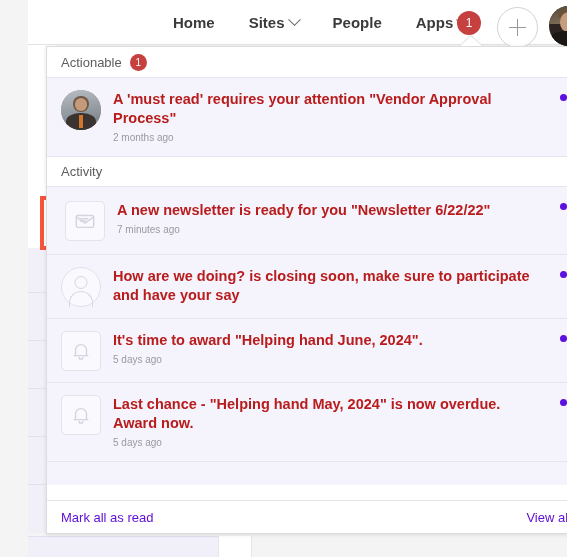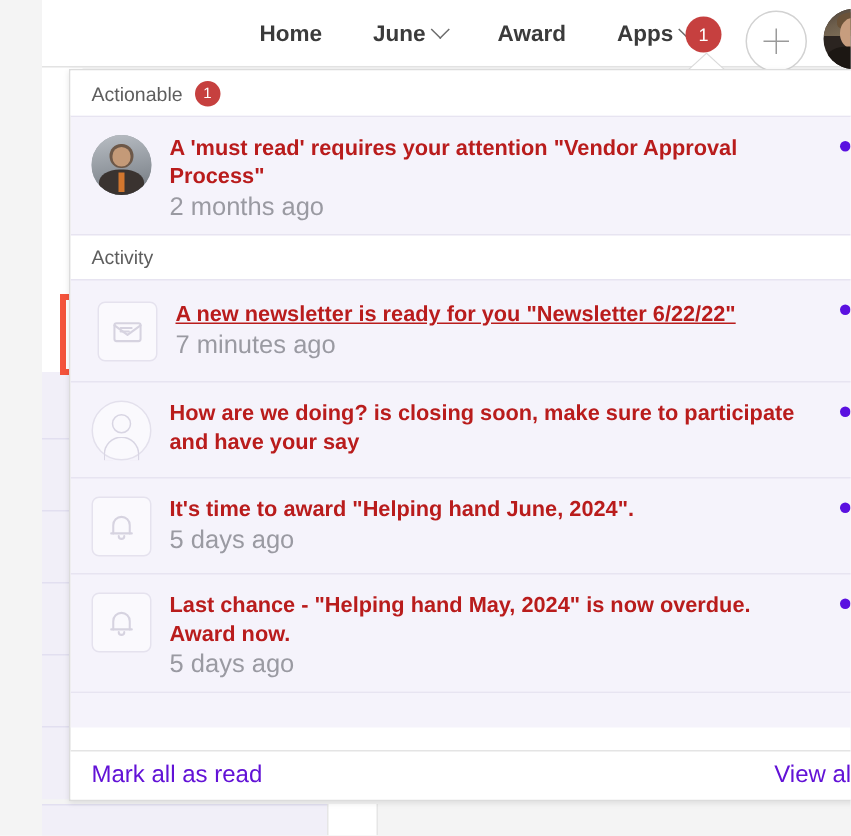--- a/index.html
+++ b/index.html
@@ -312,24 +312,23 @@
 
   .notif .body { flex: 1 1 auto; min-width: 0; padding-right: 24px;}
   .notif .title {
     font-size: 14.5px;
     font-weight: bold;
     color: #b91c1c;
     line-height: 19px;
     margin: 0 0 2px 0;
   }
   .notif.highlight .title {
-    text-decoration: underline;
   }
   .notif .time {
-    font-size: 17px;
+    font-size: 10px;
     color: #9a9aa2;
     line-height: 15px;
   }
   .unread-dot {
     position: absolute;
     right: 18px; top: 16px;
     width: 7px; height: 7px;
     border-radius: 50%;
     background: #5a10e0;
   }
@@ -366,21 +365,21 @@
     height: 33px;
     display: flex;
     align-items: center;
     justify-content: space-between;
     padding: 0 14px;
     background: #ffffff;
     border-top: 1px solid #e4e4e4;
     box-sizing: border-box;
   }
   .panel-footer a {
-    font-size: 16px;
+    font-size: 13px;
     color: #6212d6;
     text-decoration: none;
     cursor: pointer;
   }
 </style>
 </head>
 <body>
 
 <div id="root">
 
@@ -397,26 +396,26 @@
   <div class="bg-bottom-card"></div>
 
   <div class="topbar">
     <div class="nav">
 
       <div class="nav-item">
         <span>Home</span>
       </div>
 
       <div class="nav-item">
-        <span>June</span>
+        <span>Sites</span>
         <span class="caret"></span>
       </div>
 
       <div class="nav-item">
-        <span>Award</span>
+        <span>People</span>
       </div>
 
       <div class="nav-item">
         <span>Apps</span>
         <span class="caret"></span>
       </div>
 
     </div>
 
     <div class="badge-count">

